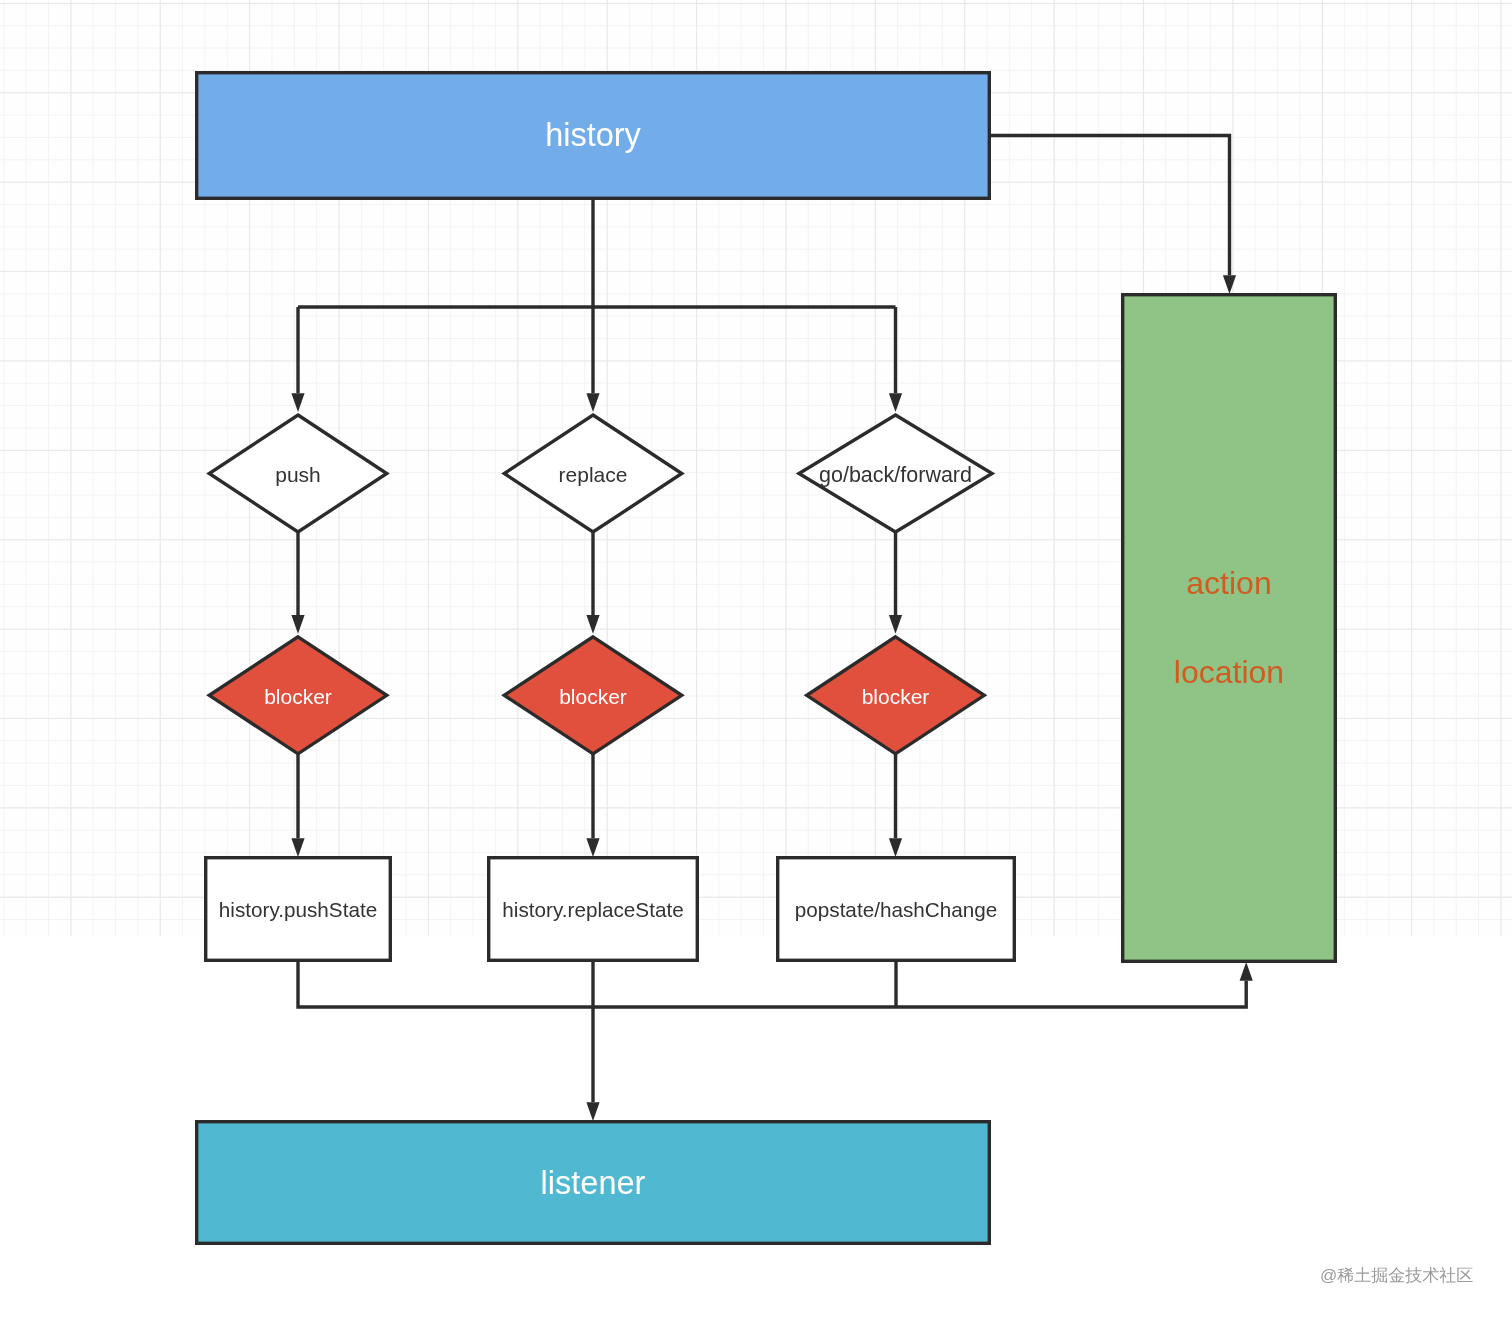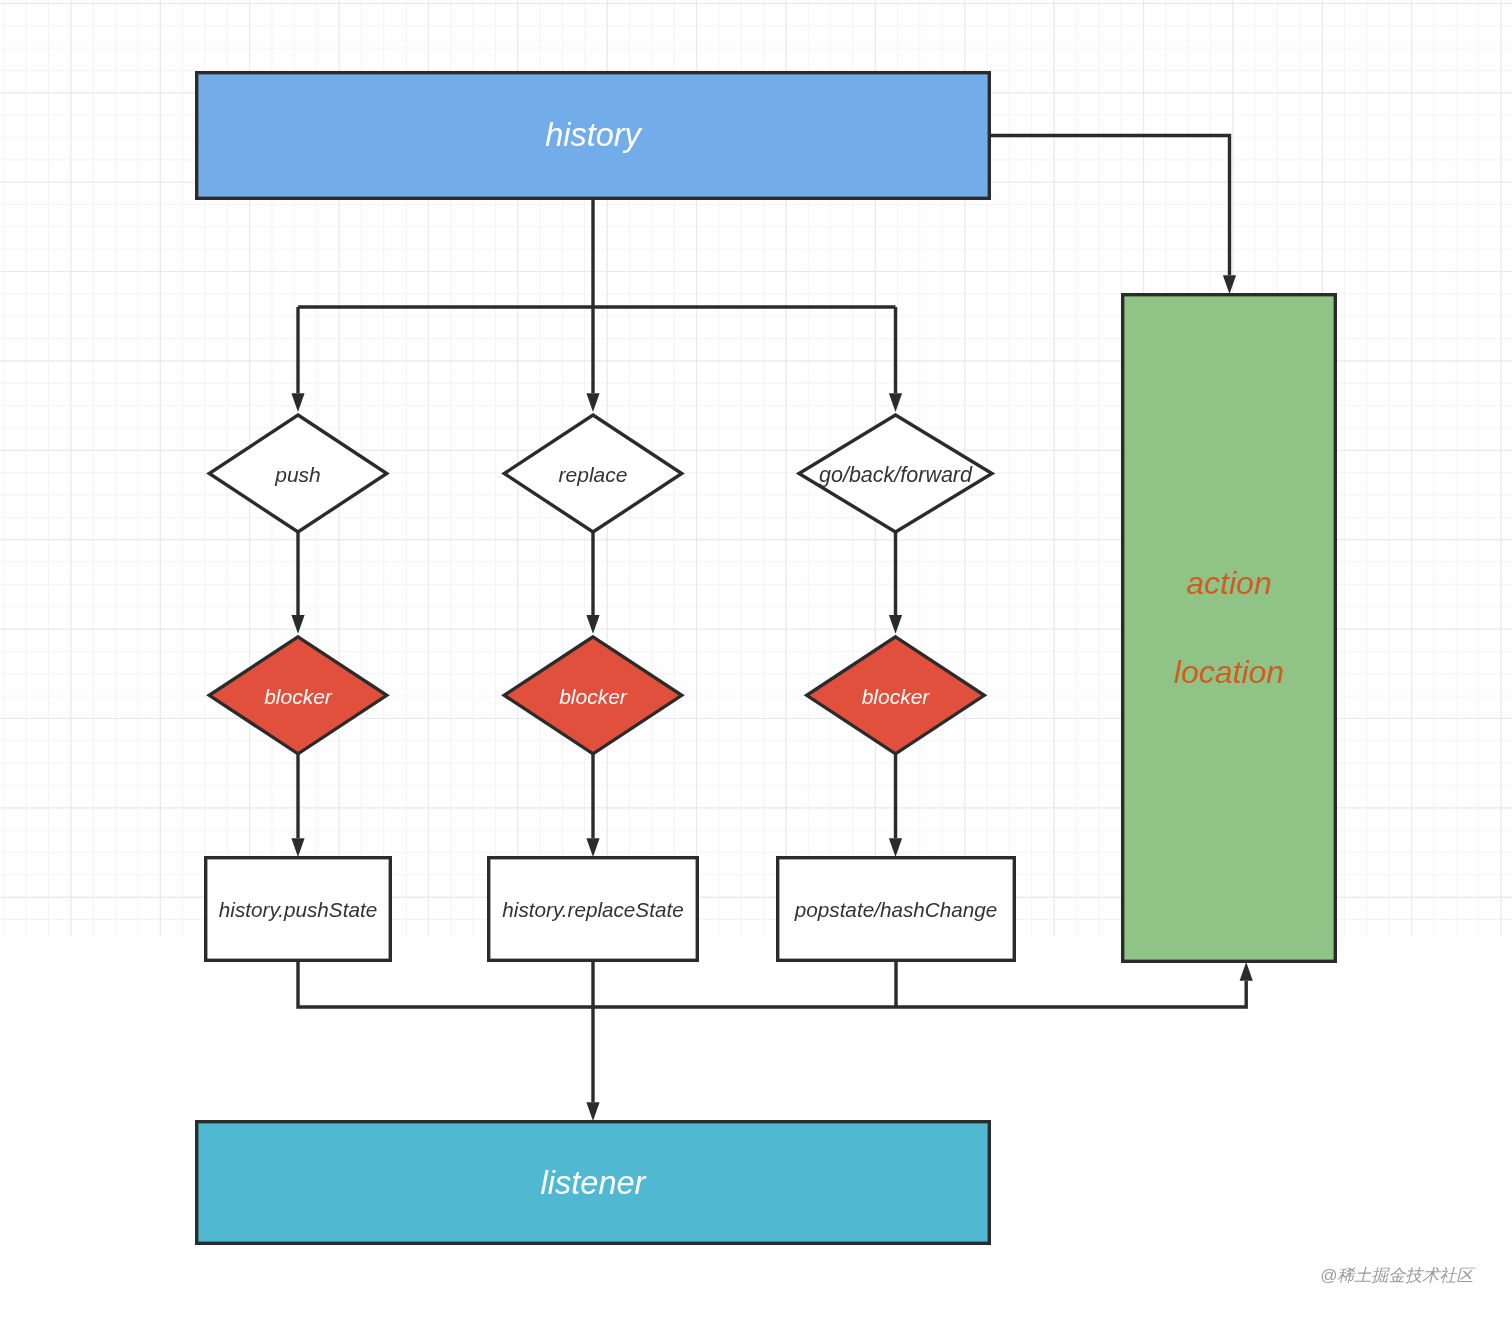--- a/index.html
+++ b/index.html
@@ -2,21 +2,21 @@
 <html><head>
 <meta charset="utf-8">
 <title>history flow diagram</title>
 <style>
   html, body { margin:0; padding:0; }
   body {
     width:1512px; height:1320px; overflow:hidden;
     background:#ffffff;
     font-family:"Liberation Sans", sans-serif;
   }
-  #canvas { position:relative; width:1512px; height:936px;font-style:italic; }
+  #canvas { position:relative; width:1512px; height:936px; }
   #grid {
     position:absolute; inset:0;
     background-color:#fefefe;
     background-image:
       linear-gradient(to right, #e8e8e8 1.1px, transparent 1.1px),
       linear-gradient(to bottom, #e8e8e8 1.1px, transparent 1.1px),
       linear-gradient(to right, #f3f3f3 1.1px, transparent 1.1px),
       linear-gradient(to bottom, #f3f3f3 1.1px, transparent 1.1px);
     background-size: 89.4px 89.4px, 89.4px 89.4px, 22.35px 22.35px, 22.35px 22.35px;
     background-position: 70.4px 2.9px, 70.4px 2.9px, 3.35px 2.9px, 3.35px 2.9px;

